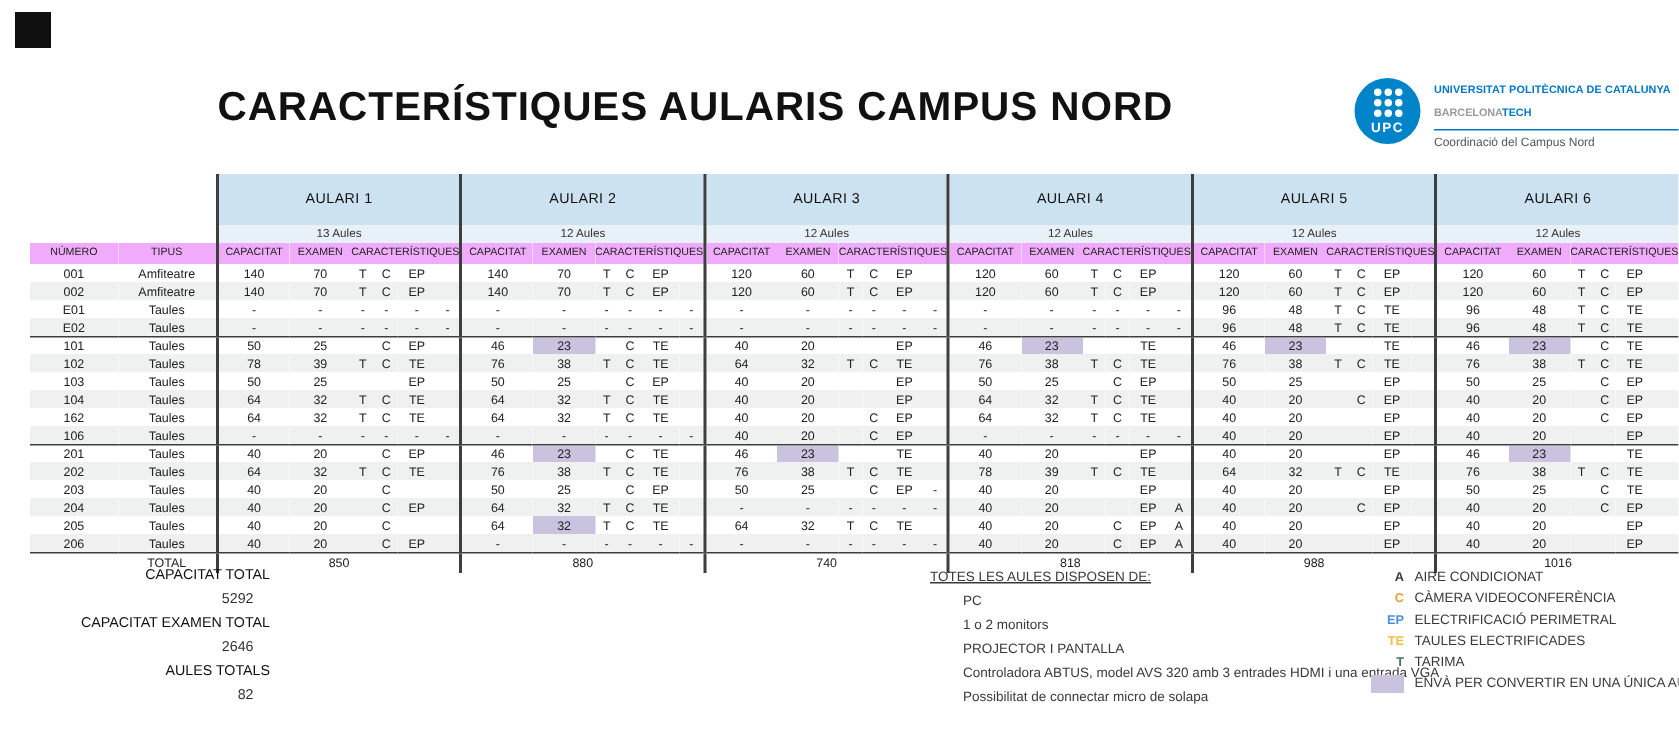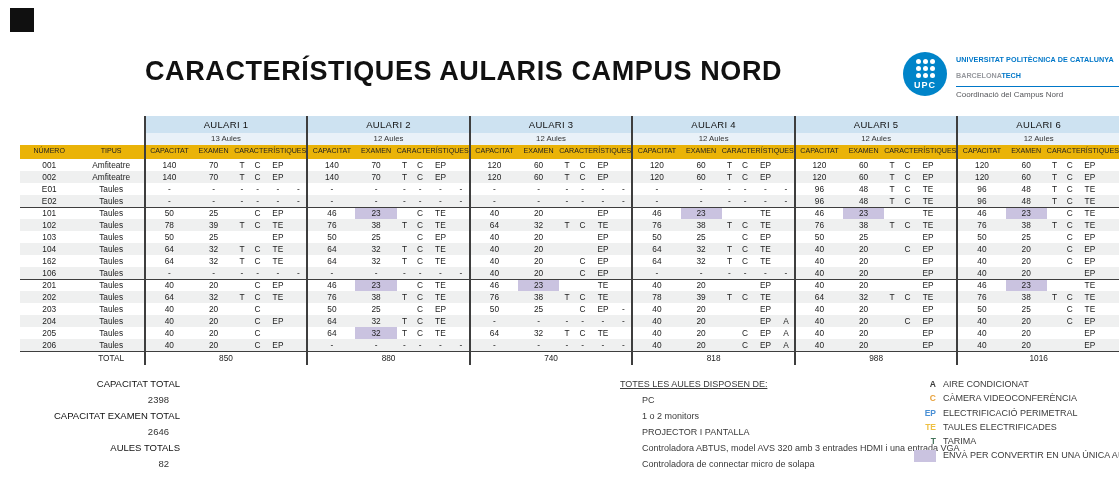--- a/index.html
+++ b/index.html
@@ -27,28 +27,28 @@
   #logo-text { padding-top:3px; width:165px; }
   .logo-org { color:#0077c8; font-weight:bold; font-size:7.2px; letter-spacing:0.1px; white-space:nowrap; }
   .logo-b { color:#97999e; font-weight:bold; font-size:7.2px; }
   .logo-t { color:#0077c8; font-weight:bold; font-size:7.2px;margin-top:40px; }
   #logo-divider { border-top:1px solid #0077c8; margin:4px 0 3px 0; }
   #logo-dept { color:#55565a; font-size:8px; }
 
   
   #matrix { position:absolute; left:20px; top:116px; border-collapse:collapse; table-layout:fixed; }
   #matrix th, #matrix td { padding:0; line-height:1; vertical-align:middle; text-align:center; font-weight:normal; overflow:hidden; white-space:nowrap; }
-  #matrix thead tr:nth-child(1) { height:17px; }
+  #matrix thead tr:nth-child(1) { height:34px; }
   #matrix thead tr:nth-child(2) { height:12px; }
   #matrix thead tr:nth-child(3) { height:14px; }
   #matrix tbody tr { height:12px; }
   #matrix tr.total-row { height:14px; }
   .h-aulari { background:#cde2f1; font-weight:bold; font-size:9.5px; color:#111; letter-spacing:0.3px; }
   .h-aules  { background:#e9f1f8; font-size:7.8px; color:#333; }
-  .h-col    { background:#eab308; font-size:7.1px; color:#222; }
+  .h-col    { background:#f0abfc; font-size:7.1px; color:#222; }
   .sec { border-left:2px solid #3e3e3e; }
   #matrix tbody td { font-size:8.3px; color:#222; }
   td.num { font-weight:bold; }
   #matrix tr.gray td { background:#eff0f0; }
   #matrix td.hi { background:#cac3e0; }
   tr.gsep td { border-bottom:1.6px solid #3e3e3e; }
   .kT { color:#4f9b68; font-weight:bold; font-size:7.8px; }
   .kC { color:#e8a23c; font-weight:bold; font-size:7.8px; }
   .kEP{ color:#4a90d5; font-weight:bold; font-size:7.8px; }
   .kTE{ color:#eec044; font-weight:bold; font-size:7.8px; }
@@ -835,35 +835,35 @@
         <td class="sec total-val" colspan="6">740</td>
         <td class="sec total-val" colspan="6">818</td>
         <td class="sec total-val" colspan="6">988</td>
         <td class="sec total-val" colspan="6">1016</td>
       </tr>
     </tbody>
 </table>
 
 <div id="summary">
     <div class="s-label">CAPACITAT TOTAL</div>
-    <div class="s-value">2398</div>
+    <div class="s-value">5292</div>
     <div class="s-label">CAPACITAT EXAMEN TOTAL</div>
     <div class="s-value">2646</div>
     <div class="s-label">AULES TOTALS</div>
     <div class="s-value">82</div>
   </div>
 
 <div id="equipment">
   <div id="equipment-heading">TOTES LES AULES DISPOSEN DE:</div>
   <div id="equipment-items">
       <div class="eq-item">PC</div>
       <div class="eq-item">1 o 2 monitors</div>
       <div class="eq-item">PROJECTOR I PANTALLA</div>
       <div class="eq-item">Controladora ABTUS, model AVS 320 amb 3 entrades HDMI i una entrada VGA</div>
-      <div class="eq-item">Controladora de connectar micro de solapa</div>
+      <div class="eq-item">Possibilitat de connectar micro de solapa</div>
     </div>
 </div>
 
 <div id="legend">
     <div class="l-row">
       <span class="l-key" style="color: rgb(58, 58, 58);">A</span>
       <span class="l-text">AIRE CONDICIONAT</span>
     </div>
     <div class="l-row">
       <span class="l-key" style="color: rgb(232, 162, 60);">C</span>

